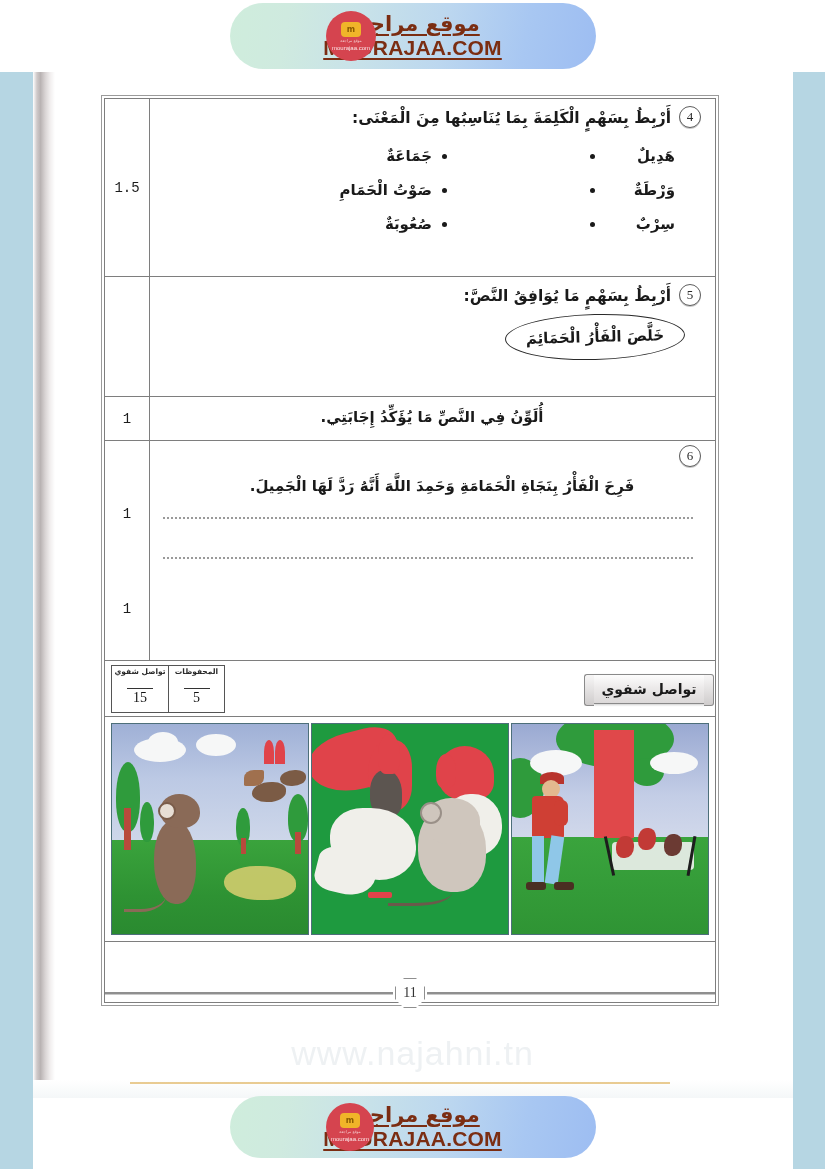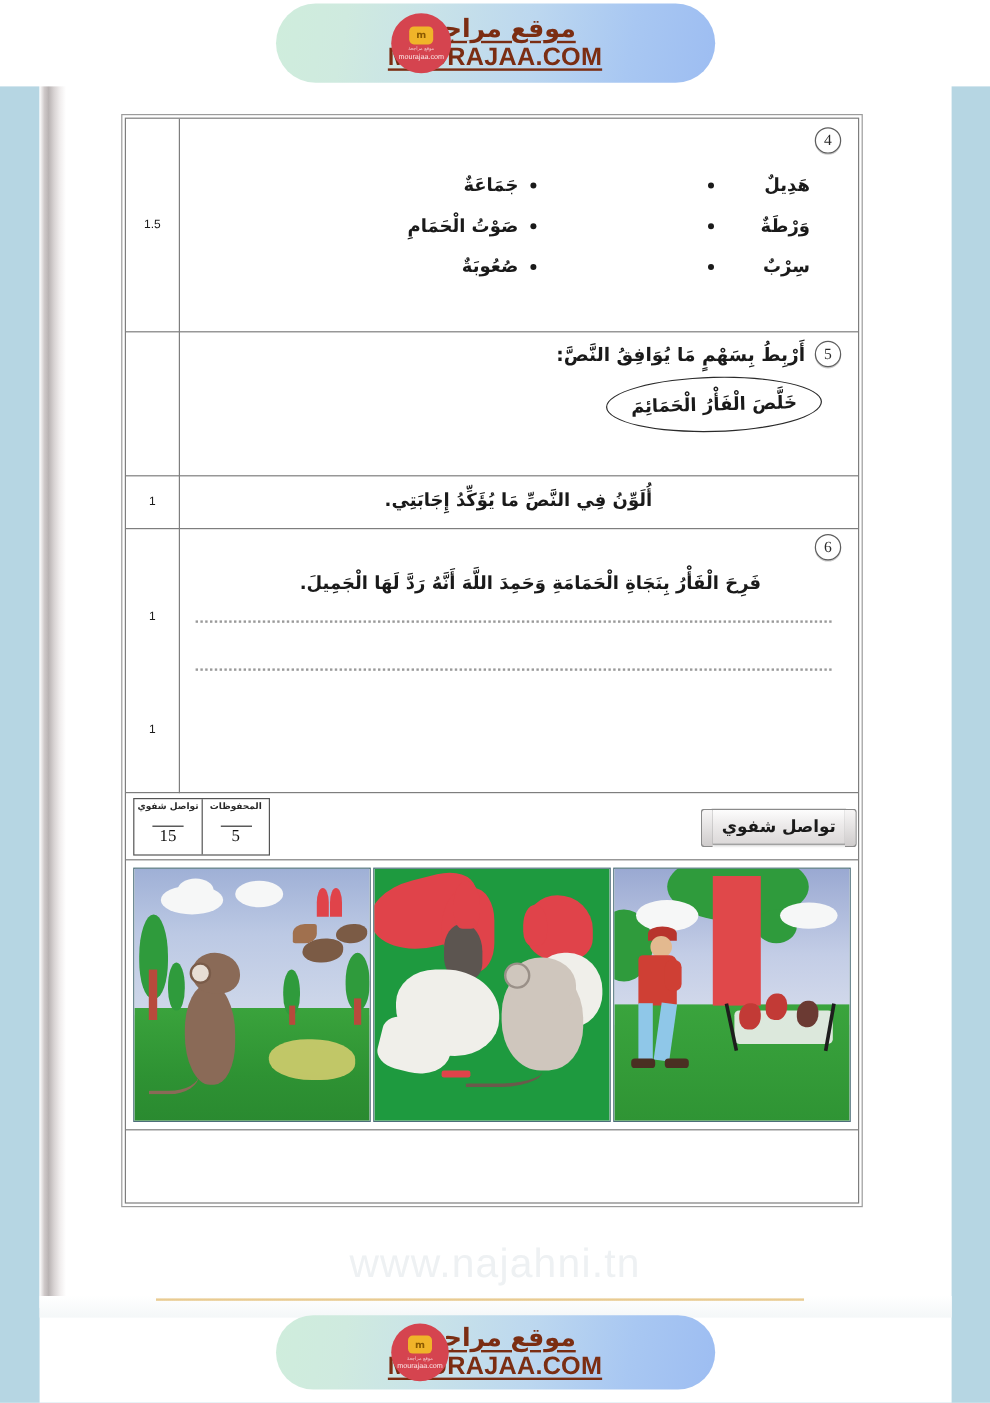--- a/index.html
+++ b/index.html
@@ -113,22 +113,22 @@
   .row {
     position: relative;
     border-bottom: 1px solid #7e7e7e;
     display: flex;
     direction: rtl;
   }
   .row .body { flex: 1; padding: 7px 14px 10px 10px; }
   .row .mark {
     width: 44px; flex: none;
     display: flex; align-items: center; justify-content: center;
-    font-family: Liberation Sans, sans-serif;
-    font-size: 10px; color: #1c1c1c; direction: ltr;
+    font-family: Liberation Mono, monospace;
+    font-size: 14px; color: #1c1c1c; direction: ltr;
   }
 
   .qhead {
     display: flex; flex-direction: row; align-items: flex-start;
     gap: 8px; direction: rtl;
   }
   .qnum {
     flex: none;
     width: 22px; height: 22px; border-radius: 50%;
     border: 1.5px solid #5e5e5e;
@@ -363,20 +363,21 @@
     <div class="logo-en">mourajaa.com</div>
   </div>
 </div>
 
 <div class="frame">
 
   <div class="row" style="height:178px;">
     <div class="body">
       <div class="qhead">
         <div class="qnum">4</div>
+        <div class="qtext">أَرْبِطُ بِسَهْمٍ الْكَلِمَةَ بِمَا يُنَاسِبُها مِنَ الْمَعْنَى:</div>
       </div>
 
       <div class="match">
         <div class="match-row">
           <div class="m-right">
             <span class="m-word">هَدِيلٌ</span>
             <span class="dot"></span>
           </div>
           <div class="m-left">
             <span class="dot"></span>
@@ -543,20 +544,27 @@
 
       <div class="net3" style="left:100px;top:118px;width:82px;height:28px;border-radius:4px;"></div>
       <div class="netpost" style="left:96px;top:112px;width:3px;height:40px;transform:rotate(-12deg);"></div>
       <div class="netpost" style="left:178px;top:112px;width:3px;height:40px;transform:rotate(10deg);"></div>
       <div class="netbird" style="left:104px;top:112px;width:18px;height:22px;"></div>
       <div class="netbird" style="left:126px;top:104px;width:18px;height:22px;"></div>
       <div class="netbird" style="left:152px;top:110px;width:18px;height:22px;background:#6b3a33;"></div>
     </div>
   </div>
 
+  <div class="frame-footer">
+    <div class="pagenum-wrap">
+      <div class="pagenum-line"></div>
+      <div class="pagenum">11</div>
+      <div class="pagenum-line"></div>
+    </div>
+  </div>
 </div>
 
 <div class="watermark">www.najahni.tn</div>
 <div class="thinline"></div>
 
 <div class="promo bottom">
   <div class="promo-logo left">
     <div class="logo-mark">m</div>
     <div class="logo-ar">موقع مراجعة</div>
     <div class="logo-en">mourajaa.com</div>

